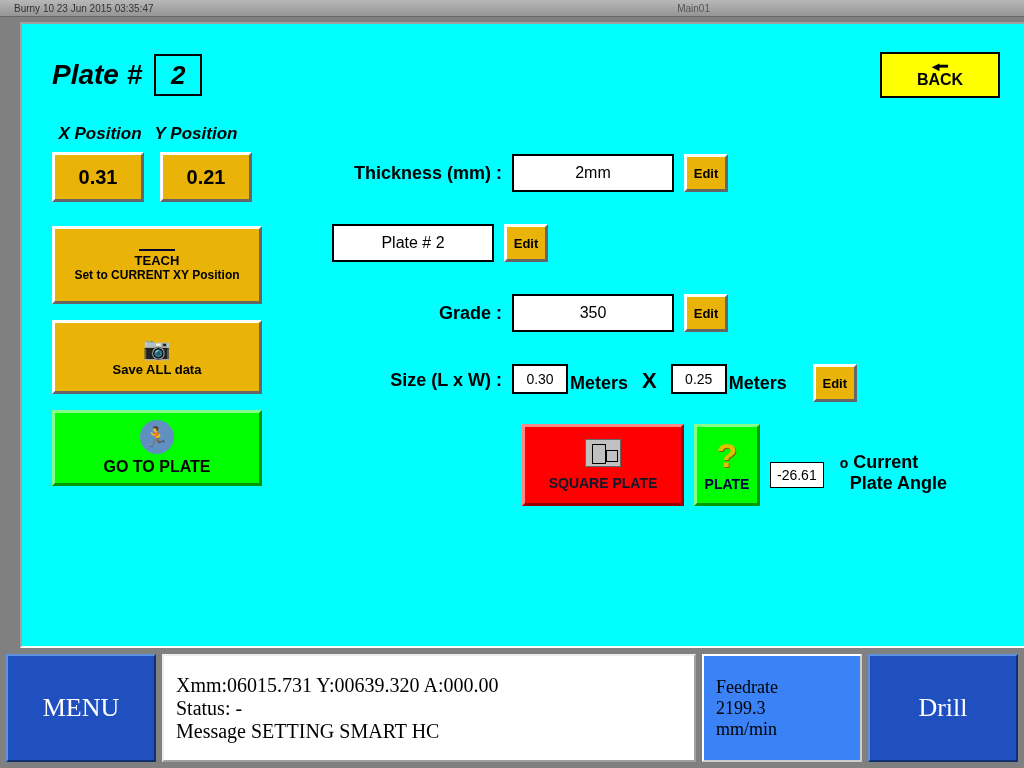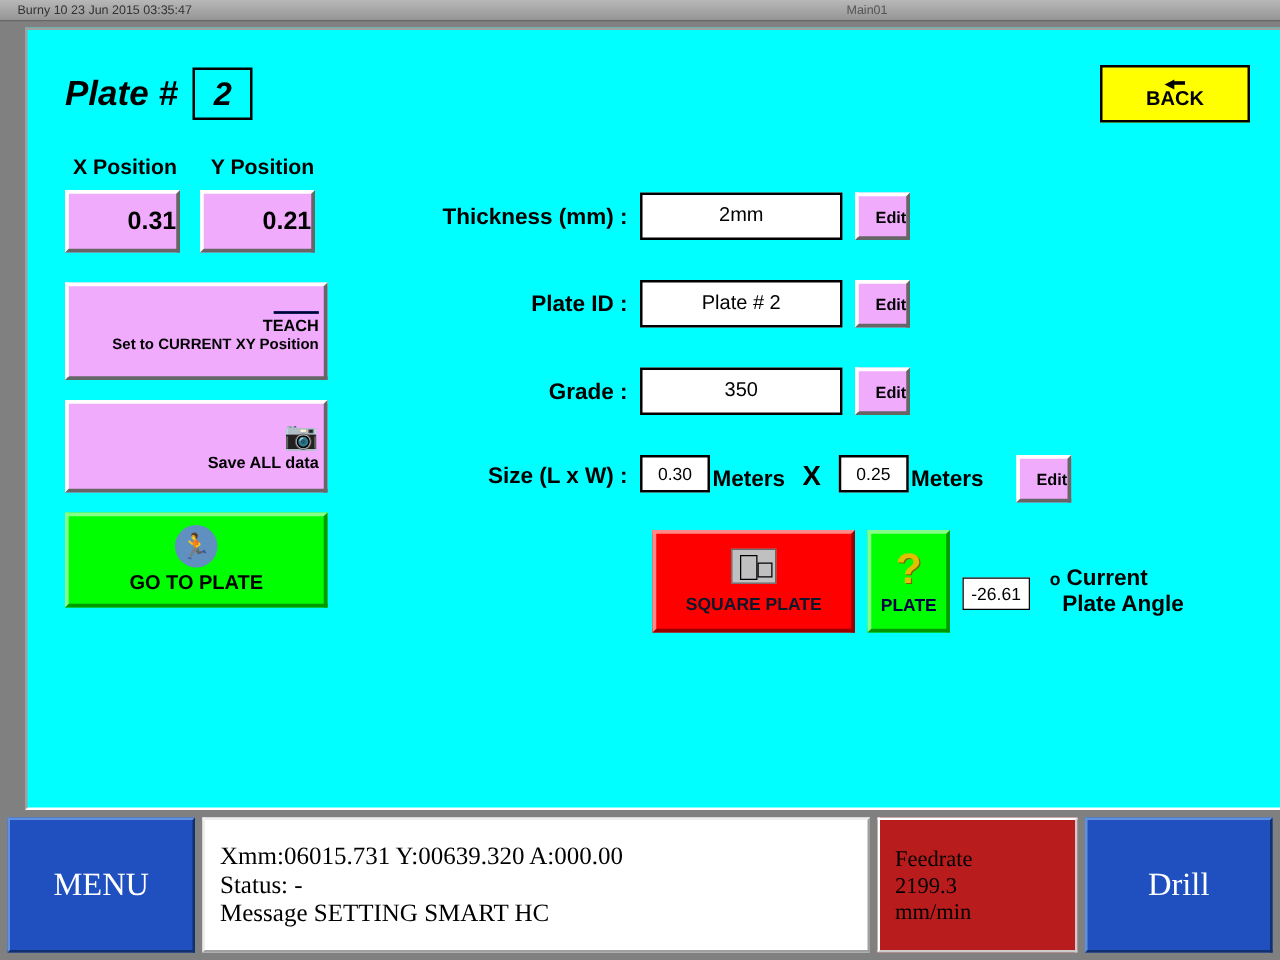--- a/index.html
+++ b/index.html
@@ -46,32 +46,32 @@
     width: 120px; height: 46px;
     background: #ffff00;
     border: 2px solid #000;
     display: flex; flex-direction: column; align-items: center; justify-content: center;
     font-size: 16px; font-weight: bold;
     cursor: pointer;
   }
   .back-btn .arrow { font-size: 14px; line-height: 10px; }
   .xy-labels {
     position: absolute; left: 30px; top: 100px;
-    display: flex; gap: 14px;
+    display: flex;  font-style: italic;
   }
   .xy-labels div { width: 96px; text-align: center; font-weight: bold; font-size: 17px; }
   .xy-vals {
     position: absolute; left: 30px; top: 128px;
     display: flex; gap: 16px;
   }
   .gray-btn {
-    background: #f0abfc;
+    background: #eab308;
     border: 3px solid #fff;
     border-right-color: #666; border-bottom-color: #666;
-    display: flex; flex-direction: column; align-items: flex-end; justify-content: center;
+    display: flex; flex-direction: column; align-items: center; justify-content: center;
     font-family: Arial, sans-serif;
     cursor: pointer;
   }
   .xy-vals .gray-btn { width: 92px; height: 50px; font-size: 20px; font-weight: bold; cursor: default; }
   .left-col {
     position: absolute; left: 30px; top: 202px;
     width: 210px;
     display: flex; flex-direction: column; gap: 16px;
   }
   .wide-btn { width: 100%; padding: 24px 4px; text-align: center; }
@@ -184,21 +184,21 @@
   .blue-btn {
     width:150px;
     background:#2050c0;
     border:2px solid #6090e0; border-right-color:#103070; border-bottom-color:#103070;
     color:#fff; font-size:26px;
     display:flex; align-items:center; justify-content:center;
     font-family: "Comic Sans MS", cursive;
     cursor:pointer;
   }
   .feed-panel {
-    width:160px; background:#b91c1c;
+    width:160px; background:#3b82f6;
     border:2px solid #ccc; border-left-color:#fff; border-top-color:#fff;
     padding:10px 12px;
     font-family: "Comic Sans MS", cursive; font-size:18px;
     display:flex; flex-direction:column; justify-content:center;
   }
 </style>
 </head>
 <body>
 
 <div class="titlebar">
@@ -253,21 +253,20 @@
     <div class="form-row">
       <div class="flabel">Thickness (mm) :</div>
       <div class="val-box">
           <span>2mm</span>
         </div>
       <div class="gray-btn edit-btn">
           <span>Edit</span>
         </div>
     </div>
     <div class="form-row">
-      <div class="flabel">Plate ID :</div>
       <div class="val-box">
           <span>Plate # 2</span>
         </div>
       <div class="gray-btn edit-btn">
           <span>Edit</span>
         </div>
     </div>
     <div class="form-row">
       <div class="flabel">Grade :</div>
       <div class="val-box">

